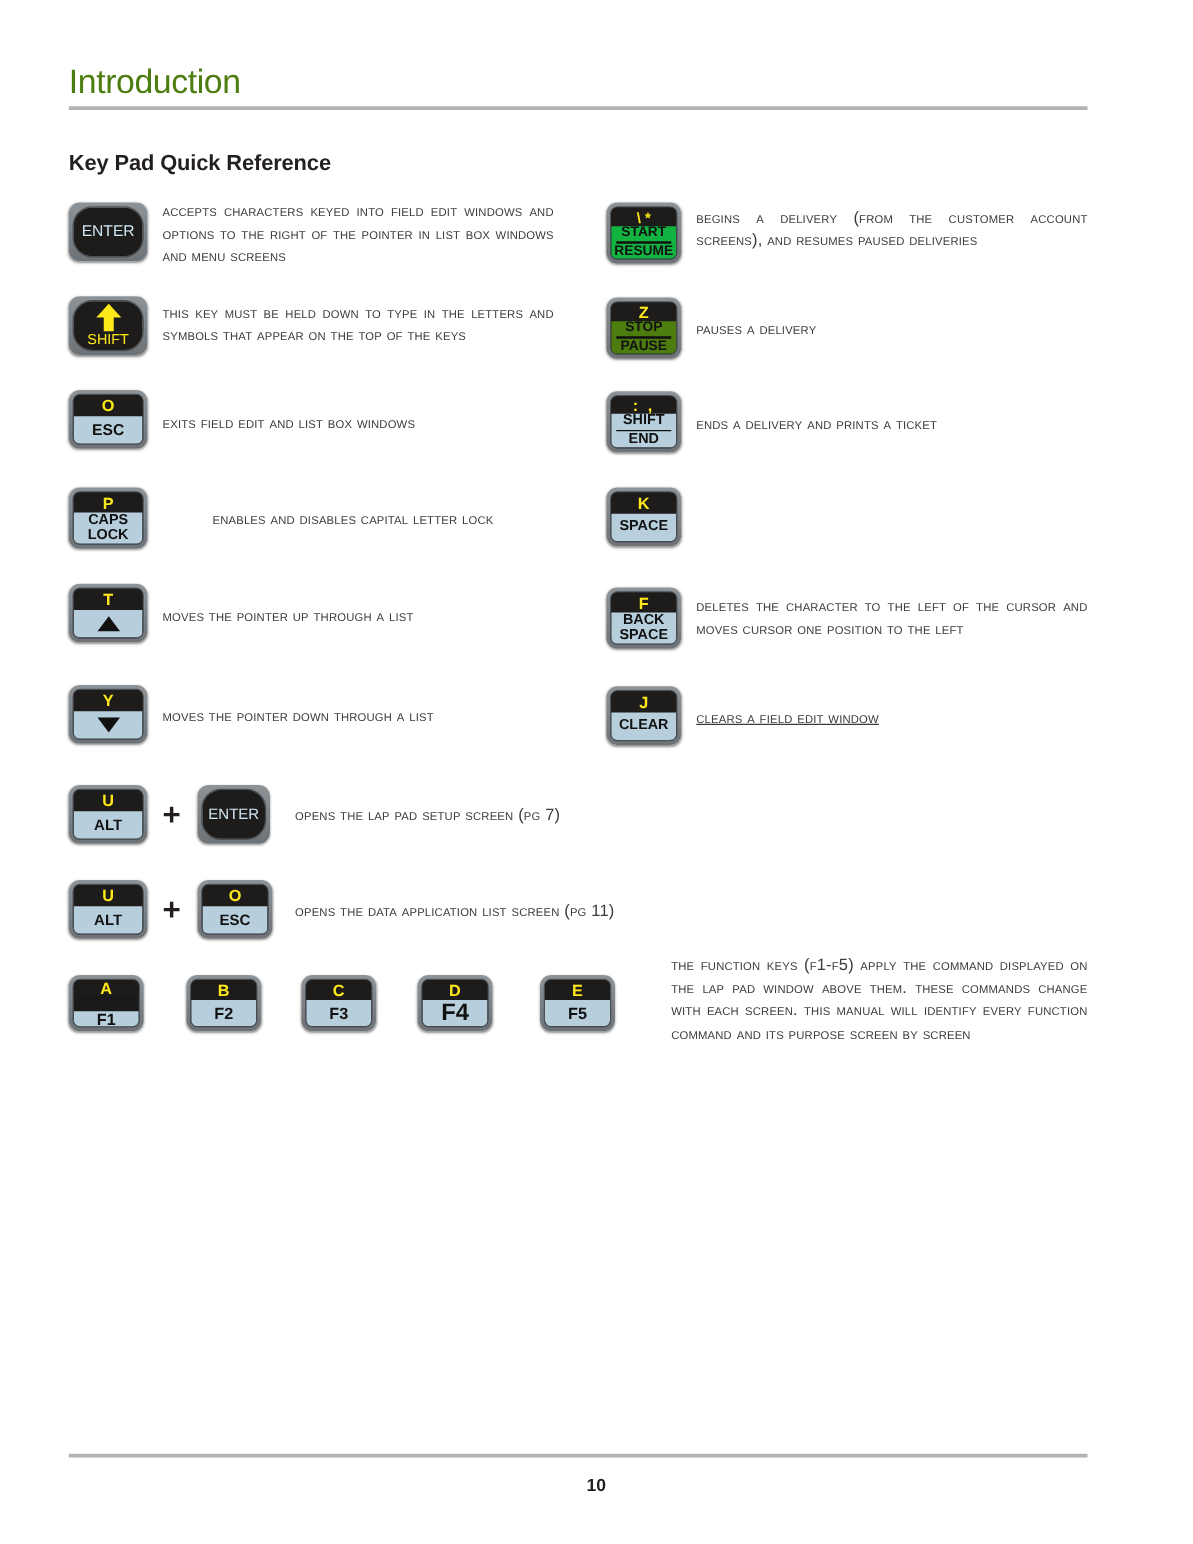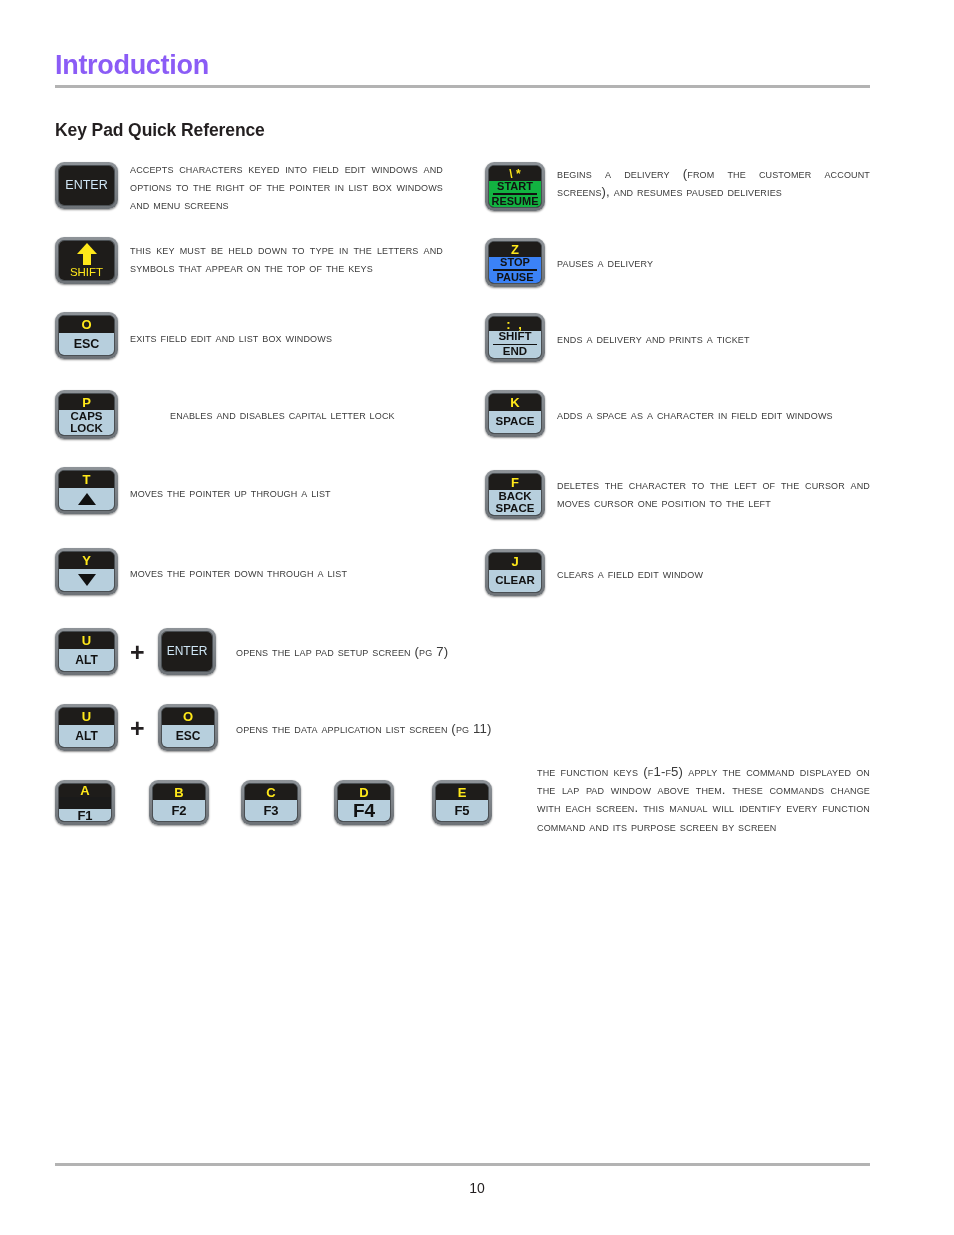--- a/index.html
+++ b/index.html
@@ -12,22 +12,22 @@
     color: #231f20;
     position: relative;
     overflow: hidden;
   }
 
   .page { position:absolute; left:0; top:0; width:954px; height:1235px; }
 
   
   .doc-title {
     position:absolute; left:55px; top:50px;
-    font-size: 27px; font-weight: bold; letter-spacing: -0.3px;
-    color:#8b5cf6;
+    font-size: 27px; font-weight: normal; letter-spacing: -0.3px;
+    color:#4d7c0f;
   }
   .title-rule {
     position:absolute; left:55px; top:85px; width:815px; height:3px;
     background:#b3b3b3;
   }
 
   .section-title {
     position:absolute; left:55px; top:120px;
     font-size:17.5px; font-weight:bold; color:#231f20;
     letter-spacing:-0.1px;
@@ -78,30 +78,30 @@
     font-weight:bold;
     display:flex; flex-direction:column; align-items:center; justify-content:center;
     line-height:1.02;
     flex:1;
   }
   .key-bot .divline {
     width:84%; height:1.5px; background:#111; margin:1px 0;
   }
 
   
-  .key.solid .key-inner { background:#1e1c1a; }
+  .key.solid .key-inner { background:#1e1c1a;border-radius:16px; }
   .key.solid .key-all {
     background:#1e1c1a; flex:1;
     display:flex; flex-direction:column; align-items:center; justify-content:center;
     line-height:1.05;
   }
 
   
   .key-bot.green { background:#12b341; }
-  .key-bot.red   { background:#3b82f6; }
+  .key-bot.red   { background:#4d7c0f; }
 
   .plus {
     position:absolute;
     font-size:25px; font-weight:bold; color:#231f20;
     font-family:"Liberation Sans", sans-serif;
   }
 
   
   .tri-up {
     width:0;height:0;border-left:9px solid transparent;border-right:9px solid transparent;
@@ -120,21 +120,21 @@
   .arrow-up-yellow .stem {
     position:absolute; left:6px; top:10px; width:8px; height:12px; background:#ffe81a;
   }
 
   
   .foot-rule {
     position:absolute; left:55px; top:1163px; width:815px; height:3px; background:#b3b3b3;
   }
   .page-num {
     position:absolute; left:0; top:1180px; width:954px; text-align:center;
-    font-size:14px; font-weight:normal; color:#231f20;
+    font-size:14px; font-weight:bold; color:#231f20;
   }
 
   .desc { position:absolute; }
 </style>
 </head>
 <body>
 
 <div class="page">
 
   <div class="doc-title">Introduction</div>
@@ -259,21 +259,20 @@
   <div class="keywrap" style="left:485px; top:390px;">
     <div class="key" style="width:60px;height:47px;">
       <div class="key-inner">
         <div class="key-top" style="height:17px;font-size:13px;">K</div>
         <div class="key-bot" style="font-size:11.5px;">
           <div>SPACE</div>
         </div>
       </div>
     </div>
   </div>
-  <div class="desc sc nojust" style="left:557px; top:406px; width:335px;">Adds a space as a character in field edit windows</div>
 
   <div class="keywrap" style="left:485px; top:470px;">
     <div class="key" style="width:60px;height:49px;">
       <div class="key-inner">
         <div class="key-top" style="height:16px;font-size:13px;">F</div>
         <div class="key-bot" style="font-size:11.5px;">
           <div>BACK</div>
           <div>SPACE</div>
         </div>
       </div>
@@ -284,21 +283,21 @@
   <div class="keywrap" style="left:485px; top:549px;">
     <div class="key" style="width:60px;height:47px;">
       <div class="key-inner">
         <div class="key-top" style="height:17px;font-size:13px;">J</div>
         <div class="key-bot" style="font-size:11.5px;">
           <div>CLEAR</div>
         </div>
       </div>
     </div>
   </div>
-  <div class="desc sc nojust" style="left:557px; top:565px; width:330px;">Clears a field edit window</div>
+  <div class="desc sc nojust" style="left:557px; top:565px; width:330px;text-decoration:underline;">Clears a field edit window</div>
 
   <div class="keywrap" style="left:55px; top:628px;">
     <div class="key" style="width:63px;height:47px;">
       <div class="key-inner">
         <div class="key-top" style="height:17px;font-size:13px;">U</div>
         <div class="key-bot" style="font-size:12px;">
           <div>ALT</div>
         </div>
       </div>
     </div>

